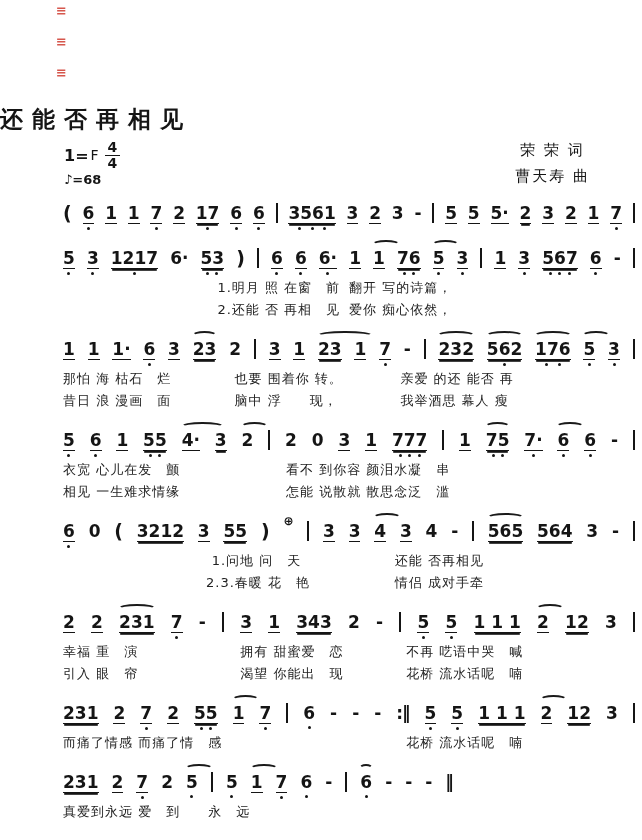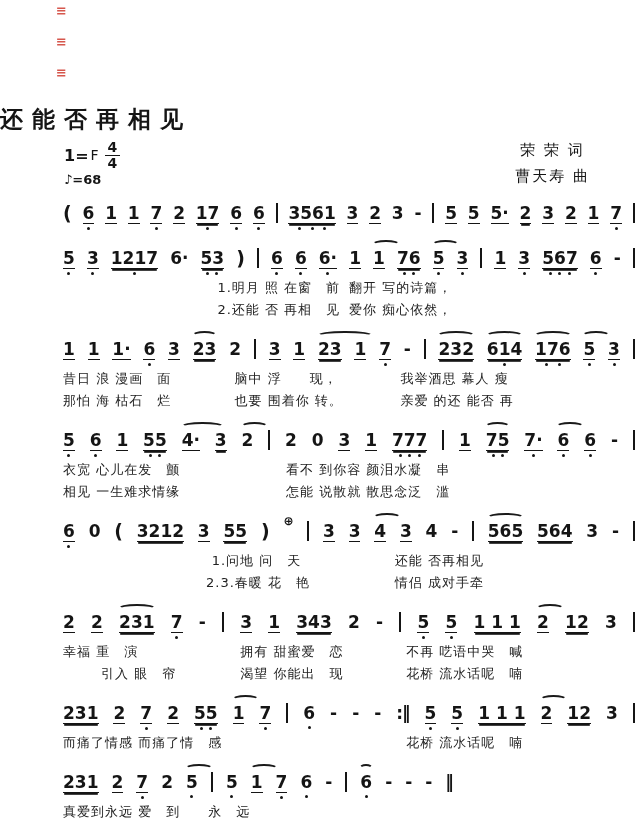--- a/index.html
+++ b/index.html
@@ -368,21 +368,21 @@
             <span class="dotrow"></span>
           </span>
           <span class="bar"></span>
           <span class="tok">
             <i class="arc"></i>
             <span class="txt u2">232</span>
             <span class="dotrow"></span>
           </span>
           <span class="tok">
             <i class="arc"></i>
-            <span class="txt u2">614</span>
+            <span class="txt u2">562</span>
             <span class="dotrow">
               <i></i>
             </span>
           </span>
           <span class="tok">
             <i class="arc"></i>
             <span class="txt u2">176</span>
             <span class="dotrow">
               <i></i>
               <i></i>
@@ -395,31 +395,31 @@
               <i></i>
             </span>
           </span>
           <span class="tok">
             <span class="txt u1">3</span>
             <span class="dotrow">
               <i></i>
             </span>
           </span>
           <span class="bar"></span>
+        </div>
+        <div class="lrow">
+          <span class="lseg" style="left: 0%;">那怕 海 枯石　烂</span>
+          <span class="lseg" style="left: 30%;">也要 围着你 转。</span>
+          <span class="lseg" style="left: 59%;">亲爱 的还 能否 再</span>
         </div>
         <div class="lrow">
           <span class="lseg" style="left: 0%;">昔日 浪 漫画　面</span>
           <span class="lseg" style="left: 30%;">脑中 浮　　现，</span>
           <span class="lseg" style="left: 59%;">我举酒思 幕人 瘦</span>
         </div>
-        <div class="lrow">
-          <span class="lseg" style="left: 0%;">那怕 海 枯石　烂</span>
-          <span class="lseg" style="left: 30%;">也要 围着你 转。</span>
-          <span class="lseg" style="left: 59%;">亲爱 的还 能否 再</span>
-        </div>
       </div>
       <div class="sys">
         <div class="notes justify">
           <span class="tok">
             <span class="txt u1">5</span>
             <span class="dotrow">
               <i></i>
             </span>
           </span>
           <span class="tok">
@@ -690,21 +690,21 @@
             <span class="dotrow"></span>
           </span>
           <span class="bar"></span>
         </div>
         <div class="lrow">
           <span class="lseg" style="left: 0%;">幸福 重　演</span>
           <span class="lseg" style="left: 31%;">拥有 甜蜜爱　恋</span>
           <span class="lseg" style="left: 60%;">不再 呓语中哭　喊</span>
         </div>
         <div class="lrow">
-          <span class="lseg" style="left: 0%; margin-left: 38px;">引入 眼　帘</span>
+          <span class="lseg" style="left: 0%;">引入 眼　帘</span>
           <span class="lseg" style="left: 31%;">渴望 你能出　现</span>
           <span class="lseg" style="left: 60%;">花桥 流水话呢　喃</span>
         </div>
       </div>
       <div class="sys">
         <div class="notes justify">
           <span class="tok">
             <span class="txt u2">231</span>
             <span class="dotrow"></span>
           </span>

